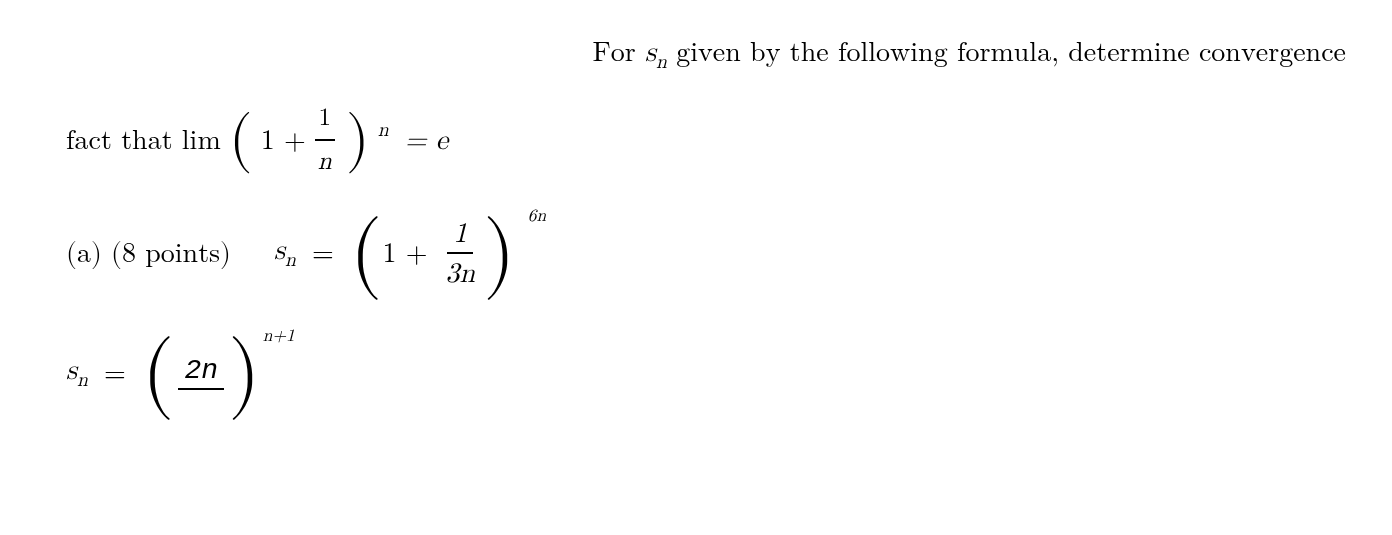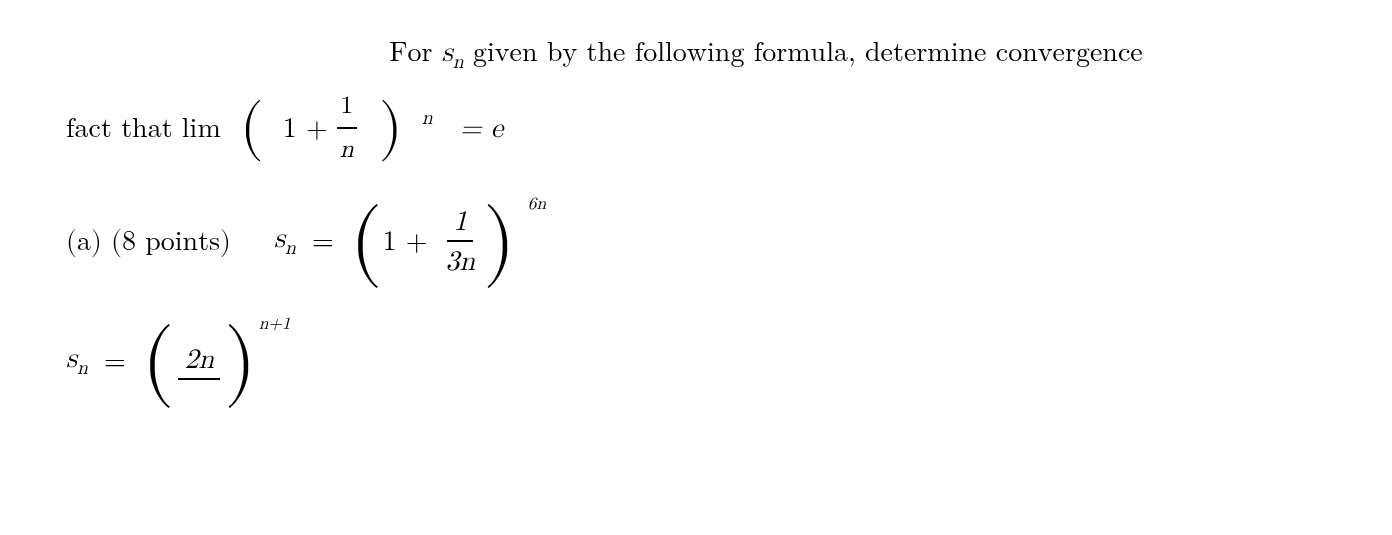--- a/index.html
+++ b/index.html
@@ -22,21 +22,21 @@
     .page-content {
       width: 1300px;
       padding-top: 30px;
       padding-left: 20px;
     }
 
     .problem-text {
       font-size: 28px;
       line-height: 1.6;
       color: #000;
-      text-align: center;
+      text-align: right;
     }
 
     .intro-block {
       text-indent: 120px;
       margin-bottom: 0;
     }
 
     .math-inline {
       font-style: italic;
     }
@@ -139,21 +139,21 @@
 </head>
 <body>
 
 <div class="page-content">
 
   <div class="problem-text">
     <div class="intro-block">
       <span>For </span><span class="math-inline"><span>s</span><span class="math-subscript">n</span></span><span> given by the following formula, determine convergence</span>
     </div>
 
-    <div style="margin-top:8px; display:flex; align-items:center; gap:19px; flex-wrap:nowrap;">
+    <div style="margin-top:20px; display:flex; align-items:center; gap:8px; flex-wrap:nowrap;">
       <span>fact that lim</span>
       <span class="big-paren">(</span>
       <span class="inner-expr">
         <span style="margin-right:6px;">1 +</span>
         <span class="fraction">
           <span class="fraction-num">1</span>
           <span class="fraction-den" style="font-style:italic;">n</span>
         </span>
       </span>
       <span class="big-paren">)</span>
@@ -185,21 +185,21 @@
   </div>
 
   <div class="part-block" style="margin-top:36px;">
     <span class="math-inline">
       <span>s</span><span class="math-subscript">n</span>
     </span>
     <span class="equals-sign">=</span>
     <span class="exponent-block" style="display:inline-flex; align-items:flex-start;">
       <span class="paren-expr" style="display:inline-flex; align-items:center;">
         <span class="big-paren-large">(</span>
-        <span class="fraction-large" style="margin: 0 4px;">
+        <span class="fraction-large" style="margin: 0 4px; font-family: Liberation Mono, monospace;">
           <span class="fraction-num" style="font-size:1em; font-style:italic;">2n</span>
         </span>
         <span class="big-paren-large">)</span>
       </span>
       <span style="font-style:italic; font-size:0.62em; position:relative; top:-5px; margin-left:2px;">n+1</span>
     </span>
   </div>
 
 </div>
 

